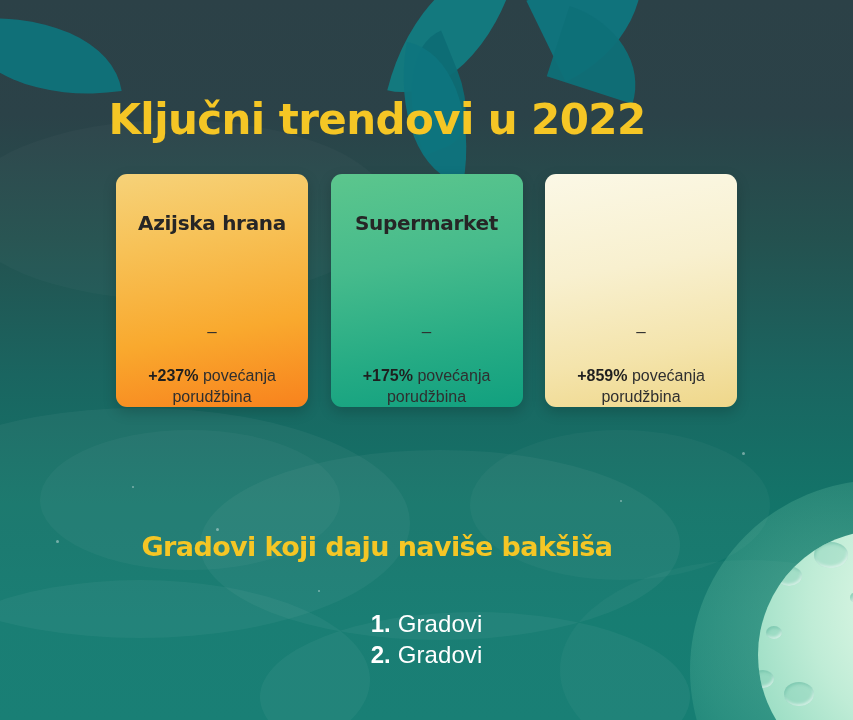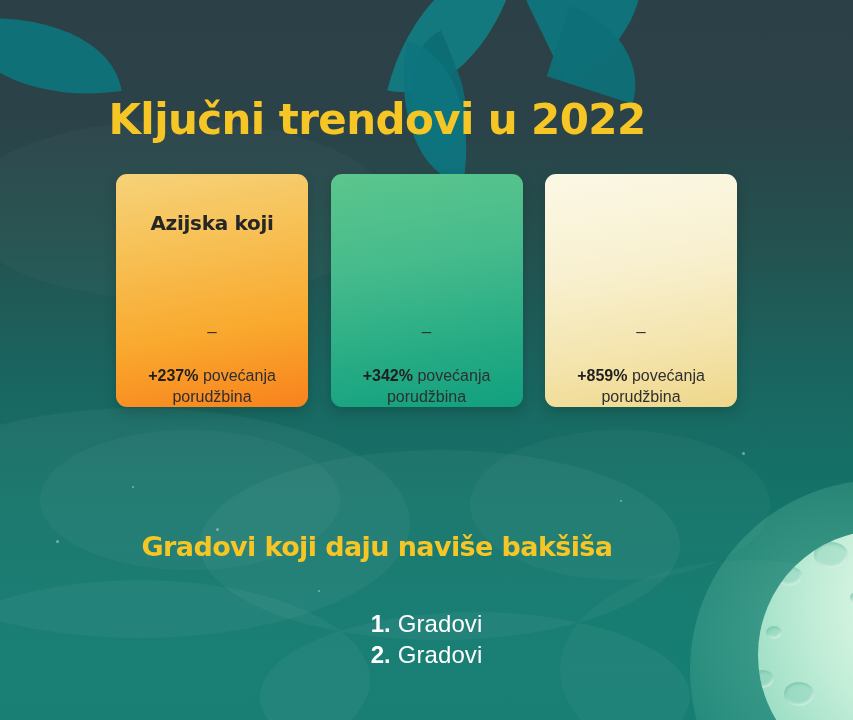--- a/index.html
+++ b/index.html
@@ -302,28 +302,29 @@
     </div>
   </div>
 
   <div class="content">
 
     <div class="section-title title-trends">Ključni trendovi u 2022</div>
 
     <div class="cards">
 
       <div class="card card-asian">
-        <div class="card-title">Azijska koji</div>
+        <div class="card-title">Azijska hrana</div>
         <div class="card-divider">–</div>
         <div class="card-stat"><span class="pct">+237%</span><span class="lbl"> povećanja porudžbina</span></div>
       </div>
 
       <div class="card card-supermarket">
+        <div class="card-title">Supermarket</div>
         <div class="card-divider">–</div>
-        <div class="card-stat"><span class="pct">+342%</span><span class="lbl"> povećanja porudžbina</span></div>
+        <div class="card-stat"><span class="pct">+175%</span><span class="lbl"> povećanja porudžbina</span></div>
       </div>
 
       <div class="card card-prime">
         <div class="card-divider">–</div>
         <div class="card-stat"><span class="pct">+859%</span><span class="lbl"> povećanja porudžbina</span></div>
       </div>
 
     </div>
 
     <div class="section-title title-cities">Gradovi koji daju naviše bakšiša</div>

